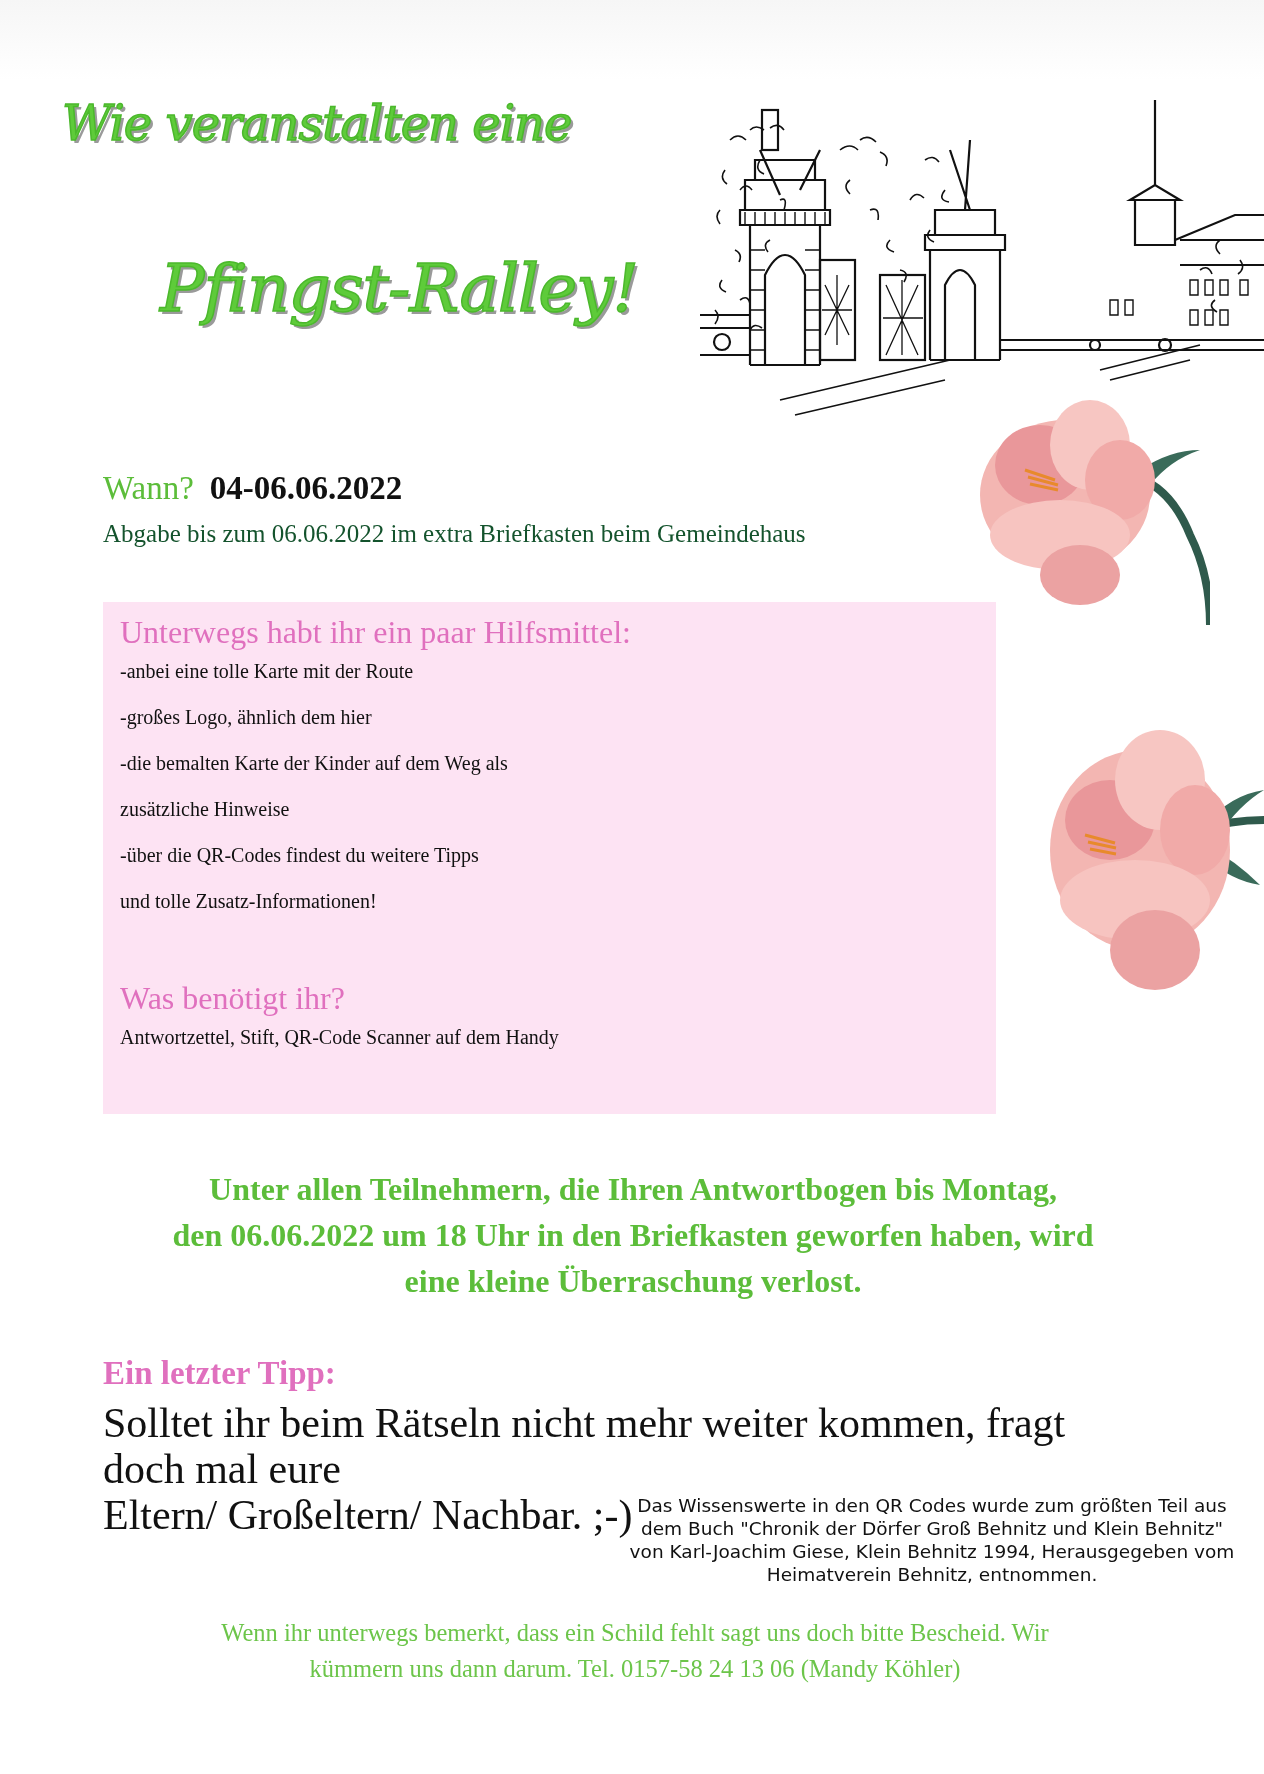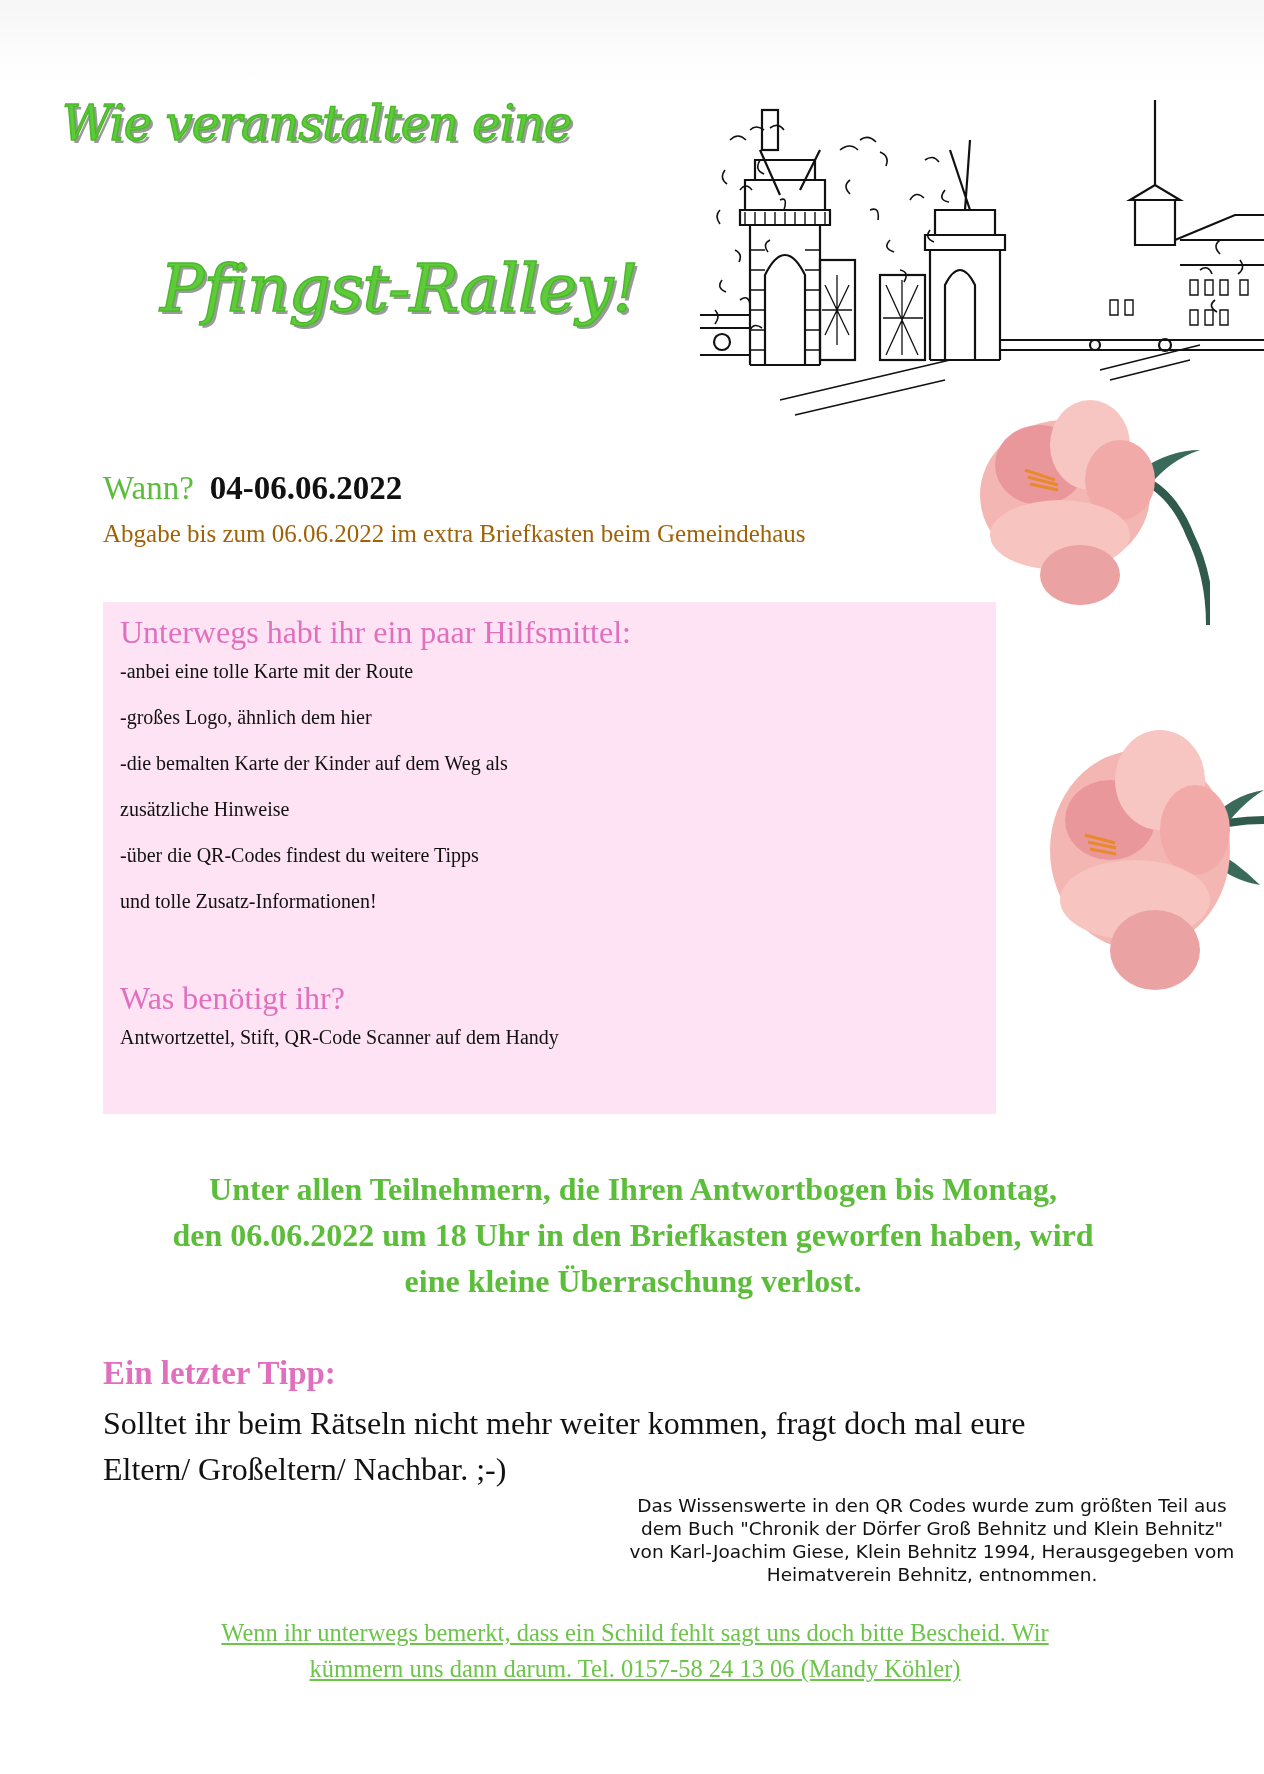--- a/index.html
+++ b/index.html
@@ -25,44 +25,44 @@
   .illustration { position: absolute; left: 700px; top: 100px; width: 564px; height: 380px; }
   .flower { position: absolute; }
   .f1 { left: 970px; top: 385px; width: 240px; height: 240px; }
   .f2 { left: 1030px; top: 710px; width: 234px; height: 290px; }
 
   .when {
     position: absolute; left: 103px; top: 470px; font-size: 33px;
   }
   .when .lbl { color: #5cbd3a; }
   .when .val { color: #111; font-weight: bold; margin-left: 16px; }
-  .deadline { position: absolute; left: 103px; top: 520px; font-size: 25px; color: #a16207; }
+  .deadline { position: absolute; left: 103px; top: 520px; font-size: 25px; color: #14532d; }
 
   .pinkbox {
     position: absolute; left: 103px; top: 602px; width: 893px; height: 512px;
     background: #fde3f3;
   }
   .pinkbox .head { color: #e070be; font-size: 32px; position: absolute; left: 17px; }
   .pinkbox .line { color: #111; font-size: 20px; position: absolute; left: 17px; white-space: nowrap; }
 
   .raffle {
     position: absolute; left: 103px; top: 1166px; width: 1060px;
     color: #5cbd3a; font-size: 32px; font-weight: bold; line-height: 46px; text-align: center;
   }
   .tip-head { position: absolute; left: 103px; top: 1355px; font-size: 33px; color: #e070be; font-weight: bold; }
-  .tip-text { position: absolute; left: 103px; top: 1400px; font-size: 32px; color: #111; line-height: 46px; width: 1040px; }
+  .tip-text { position: absolute; left: 103px; top: 1400px; font-size: 42px; color: #111; line-height: 46px; width: 1040px; }
 
   .source {
     position: absolute; left: 600px; top: 1494px; width: 664px;
     font-family: "DejaVu Sans", sans-serif; font-size: 18.5px; color: #111;
     text-align: center; line-height: 23px;
   }
   .footer {
     position: absolute; left: 140px; top: 1615px; width: 990px;
-    text-align: center; color: #6cc54a; font-size: 24.5px; line-height: 36px; text-decoration: underline;
+    text-align: center; color: #6cc54a; font-size: 24.5px; line-height: 36px;
   }
 </style>
 </head>
 <body>
 
 <div class="topfade"></div>
 
 <div class="title l1">Wie veranstalten eine</div>
 <div class="title l2">Pfingst-Ralley!</div>
 

